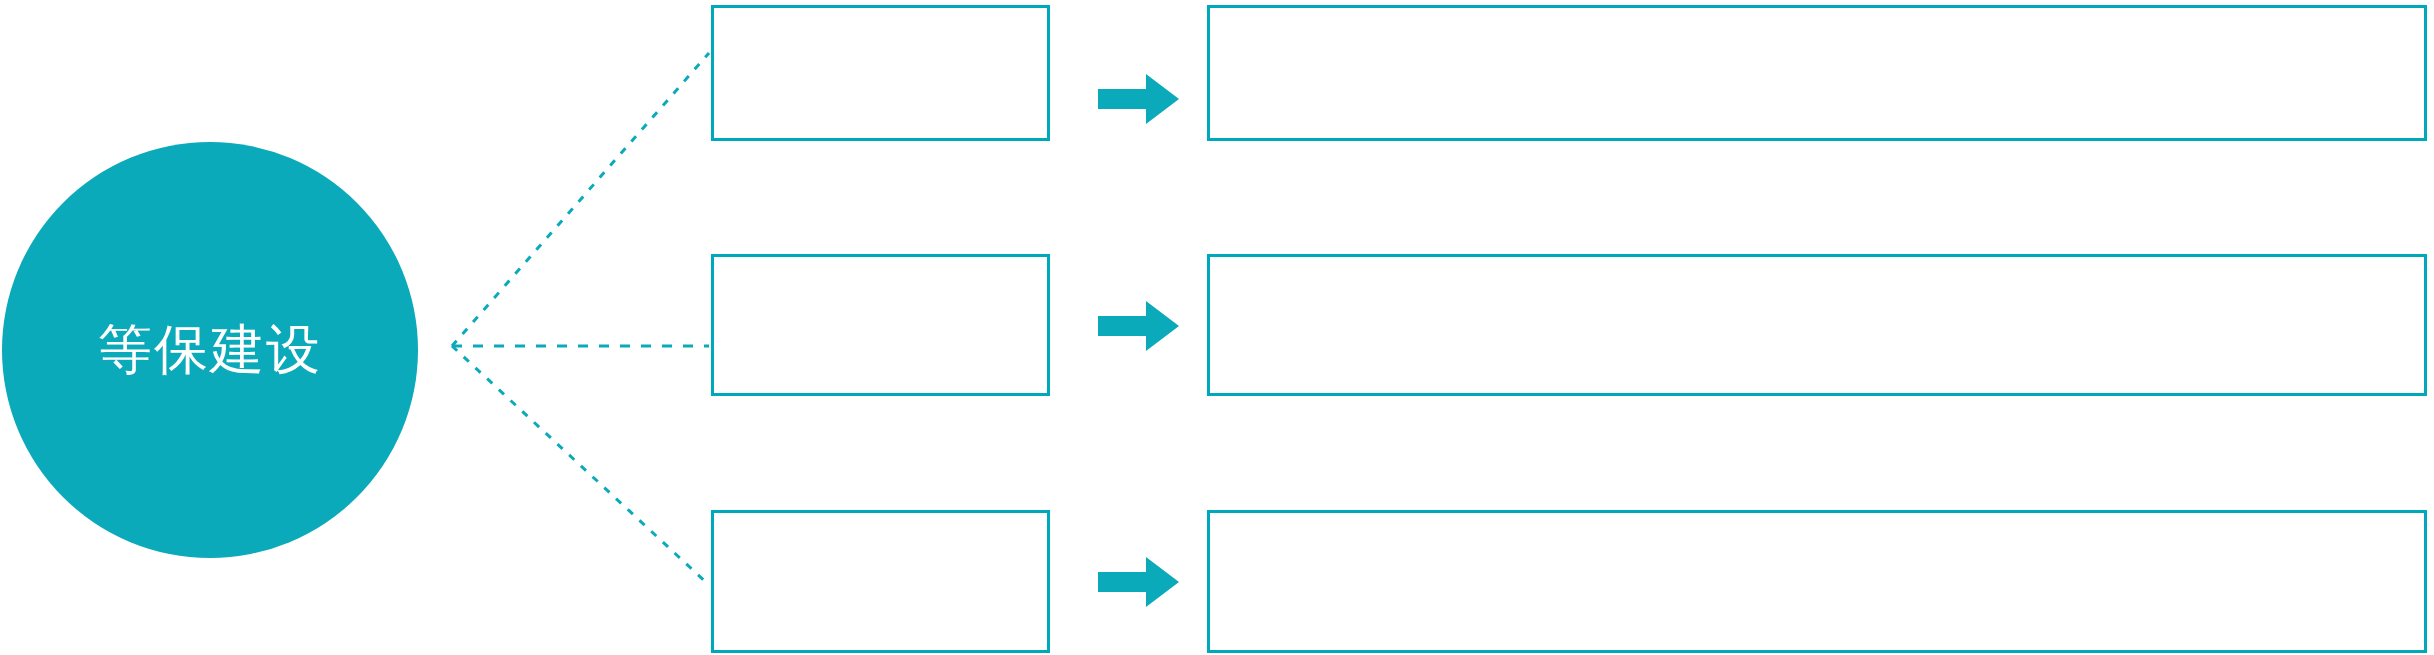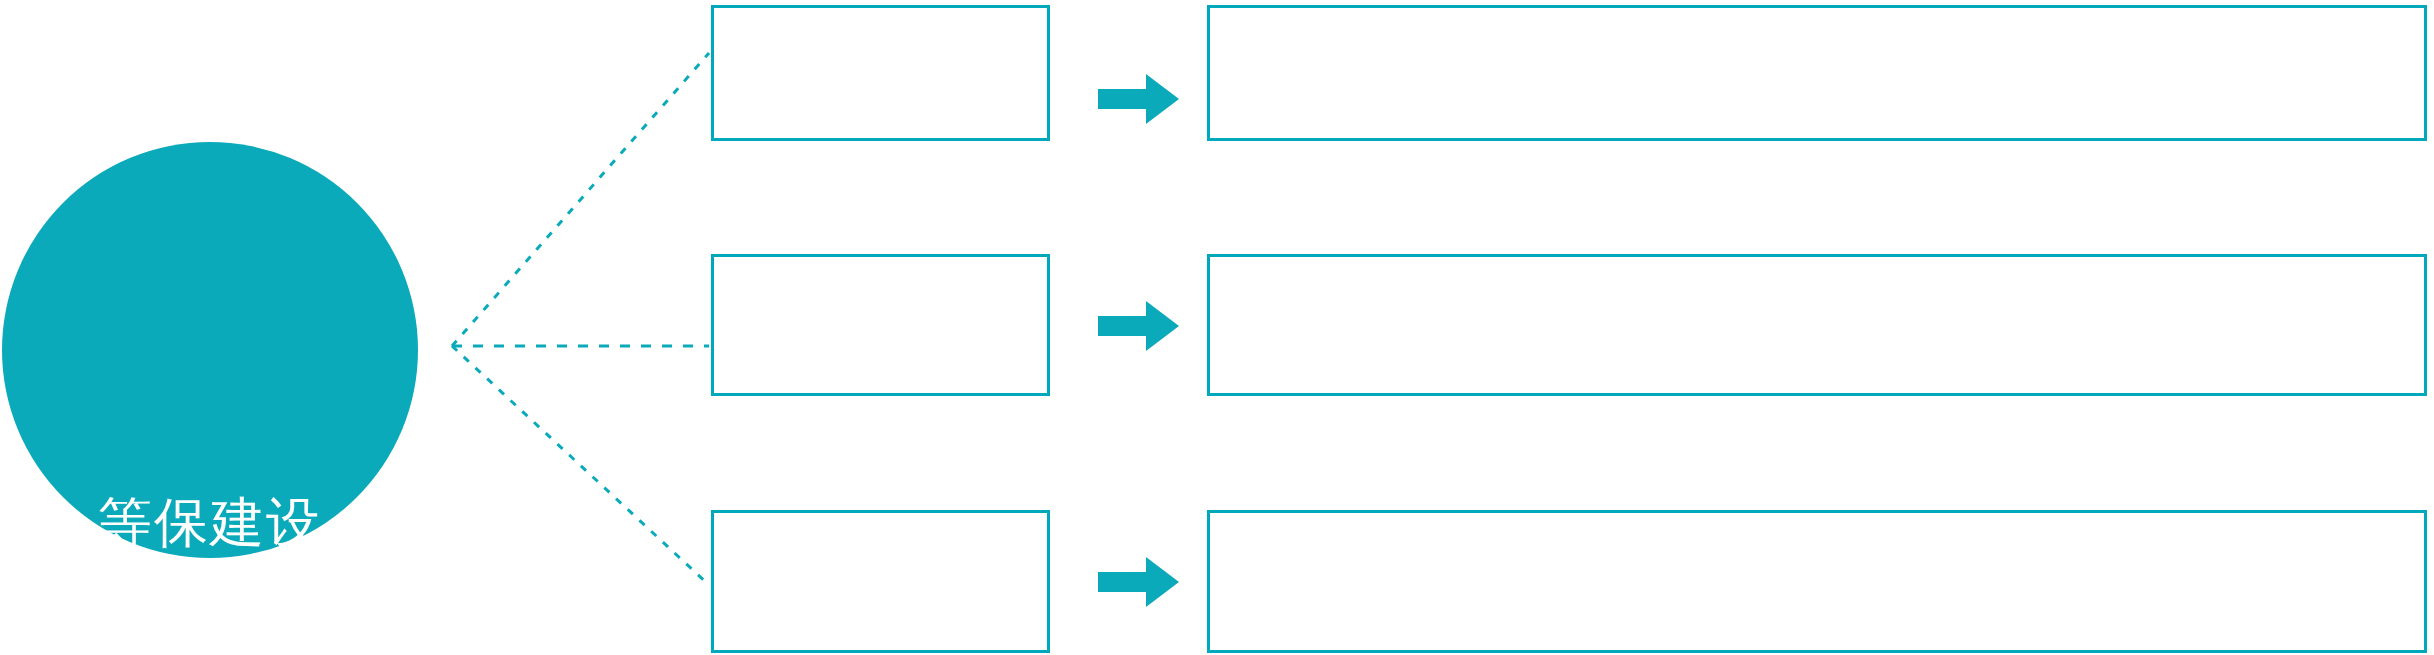--- a/index.html
+++ b/index.html
@@ -25,21 +25,21 @@
     position: absolute;
     left: 2px;
     top: 142px;
     width: 416px;
     height: 416px;
     border-radius: 50%;
     background: #0BAABA;
     display: flex;
     flex-direction: column;
     align-items: center;
-    justify-content: flex-end;
+    justify-content: center;
     box-sizing: border-box;
   }
   .hub-line {
     color: #ffffff;
     font-size: 54px;
     line-height: 1.32;
     letter-spacing: 2px;
     font-weight: 400;
     text-align: center;
     white-space: nowrap;

